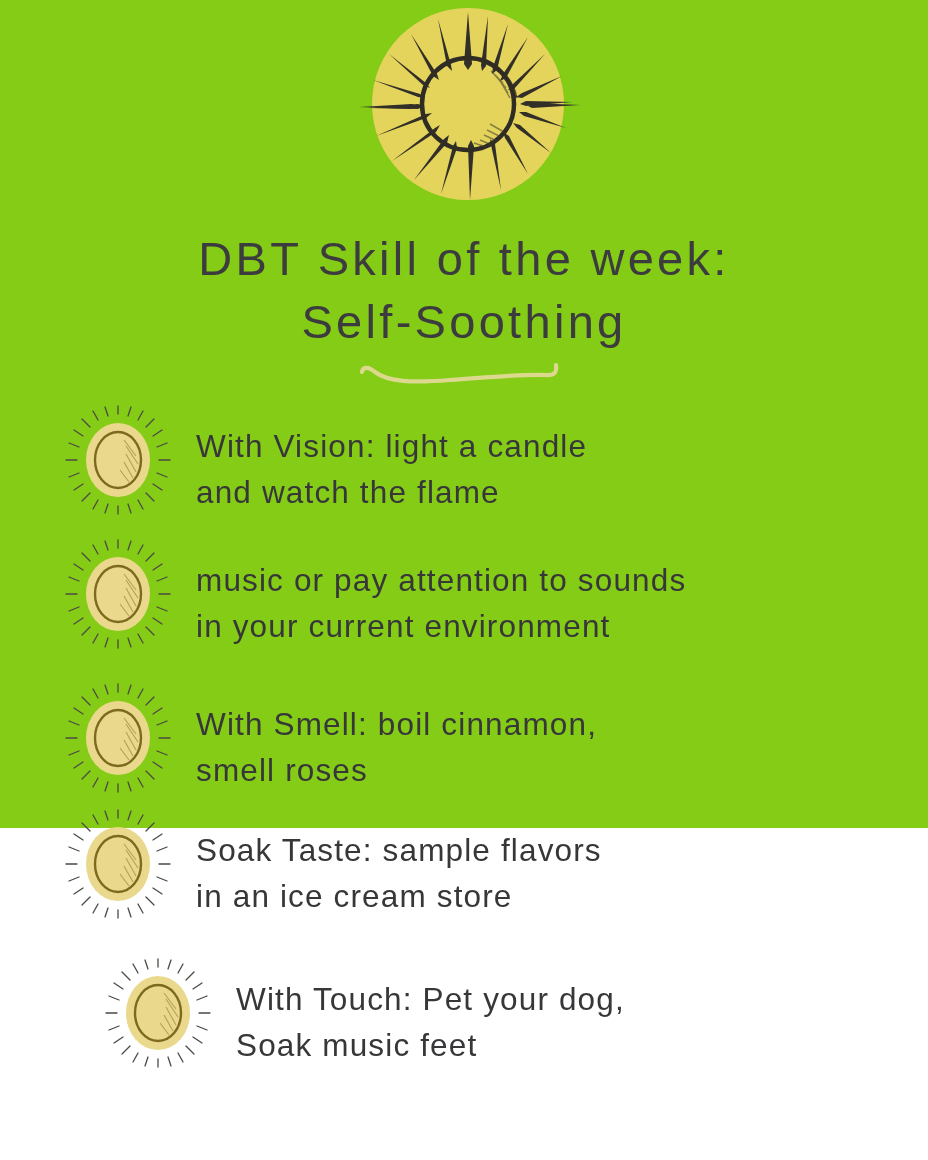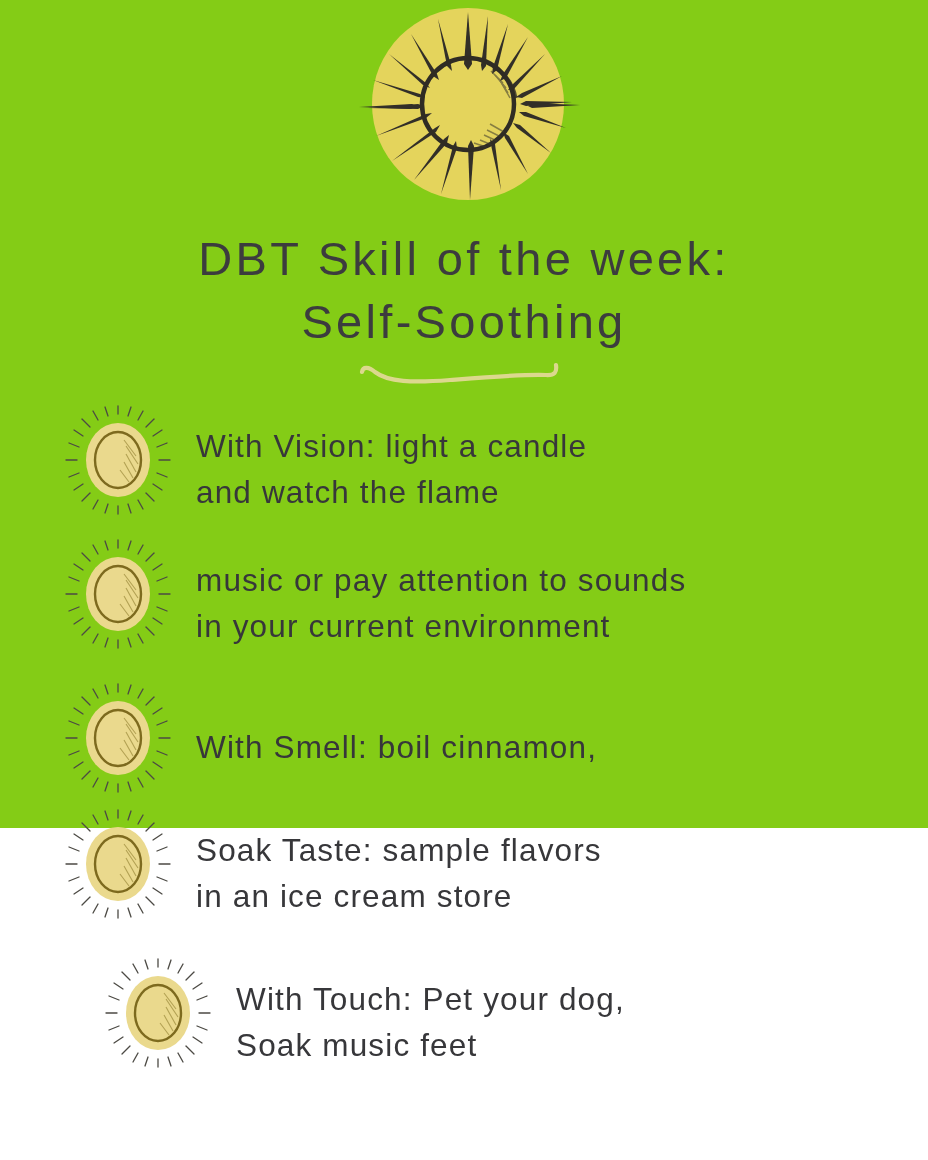--- a/index.html
+++ b/index.html
@@ -311,20 +311,21 @@
             <path d="M62 36 L74 52"></path>
               <path d="M64 42 L76 60"></path>
               <path d="M64 50 L74 68"></path>
             <path d="M62 58 L71 74"></path>
               <path d="M58 66 L67 78"></path>
           </g>
         </svg>
       </div>
       <div class="item-text">
         <span class="tline">With Smell: boil cinnamon,</span>
+        <span class="tline">smell roses</span>
       </div>
     </div>
 
     <div class="item item-4">
       <div class="bullet-sun">
         <svg viewBox="0 0 112 112" xmlns="http://www.w3.org/2000/svg">
           <ellipse cx="56" cy="56" rx="32" ry="37" fill="#ead98d"></ellipse>
           <g stroke="#4c4a44" stroke-width="1.3" stroke-linecap="round">
             <path d="M56 10 L56 2"></path>
               <path d="M46 12 L43 3"></path>

